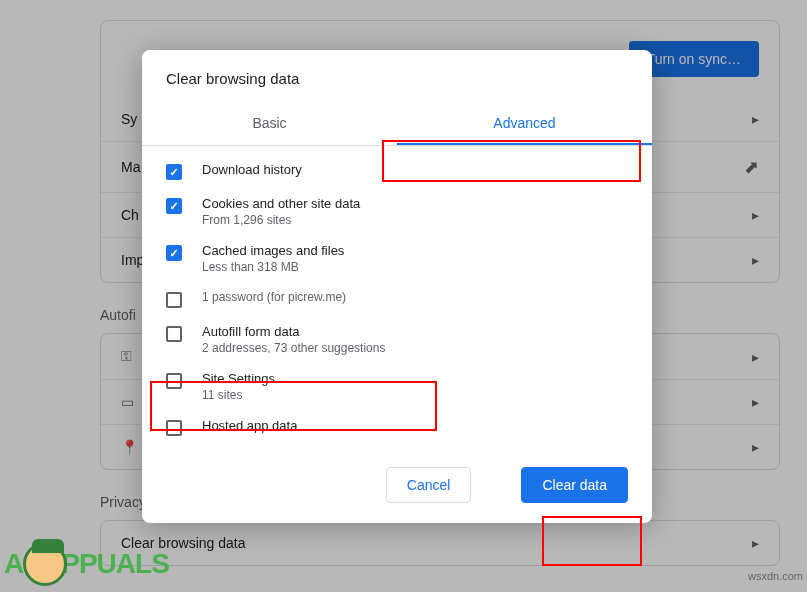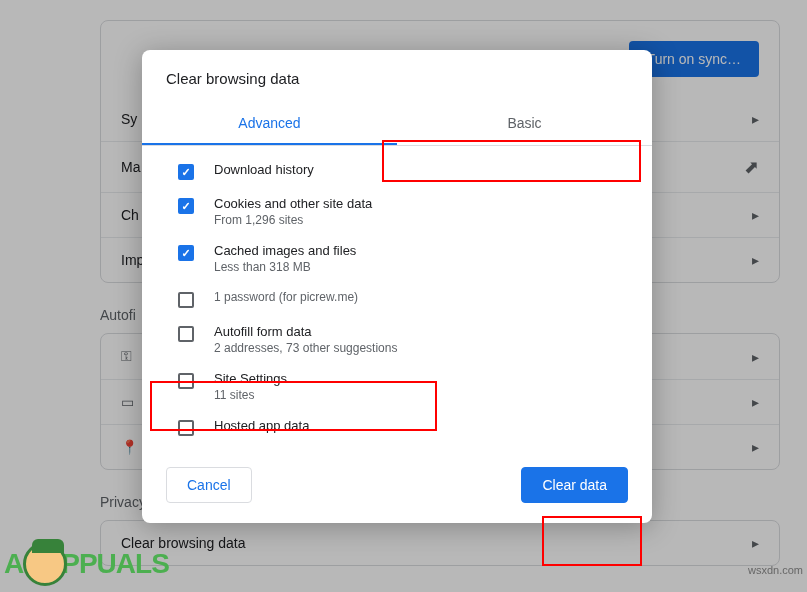--- a/index.html
+++ b/index.html
@@ -101,21 +101,21 @@
       position: relative;
     }
     .tab.active {
       color: #1a73e8;
       border-bottom-color: #1a73e8;
     }
     
     .checklist {
       max-height: 305px;
       overflow-y: auto;
-      padding: 8px 12px;
+      padding: 8px 0;
     }
     .check-item {
       display: flex;
       align-items: flex-start;
       padding: 8px 24px;
       position: relative;
     }
     .chk {
       width: 16px;
       height: 16px;
@@ -142,22 +142,22 @@
       color: #202124;
       margin-bottom: 2px;
     }
     .item-sub {
       font-size: 12px;
       color: #5f6368;
     }
     
     .dialog-actions {
       display: flex;
-      justify-content: space-between;
-      gap: 11px;
+      justify-content: flex-end;
+      gap: 24px;
       padding: 16px 24px 20px;
     }
     .btn {
       padding: 9px 20px;
       border-radius: 4px;
       font-size: 14px;
       font-weight: 500;
       cursor: pointer;
       border: 1px solid #dadce0;
       background: #fff;
@@ -201,21 +201,21 @@
       border:3px solid #37823a;
       position:relative;margin-right:-6px;
       display:inline-block;
     }
     .watermark-logo .face::before{
       content:"";position:absolute;top:-6px;left:6px;width:32px;height:14px;
       background:#37823a;border-radius:6px 6px 0 0;
     }
     .wsx {
       position:absolute;
-      bottom:16px; right:4px;
+      bottom:10px; right:4px;
       font-size:11px; color:#666;
     }
   </style>
 </head>
 <body>
 
 <div class="bg-page">
   <div class="settings-card">
     <div class="sync-banner">
       <button class="sync-btn">Turn on sync…</button>
@@ -262,22 +262,22 @@
     </div>
   </div>
 </div>
 
 <div class="overlay"></div>
 
 <div class="dialog">
   <div class="dialog-title">Clear browsing data</div>
 
   <div class="tabs">
+    <div class="tab">Basic</div>
     <div class="tab active">Advanced</div>
-    <div class="tab">Basic</div>
   </div>
 
   <div class="checklist">
     <div class="check-item">
       <span class="chk checked"></span>
       <div class="item-text">
         <div class="item-title">Download history</div>
       </div>
     </div>
     <div class="check-item">

